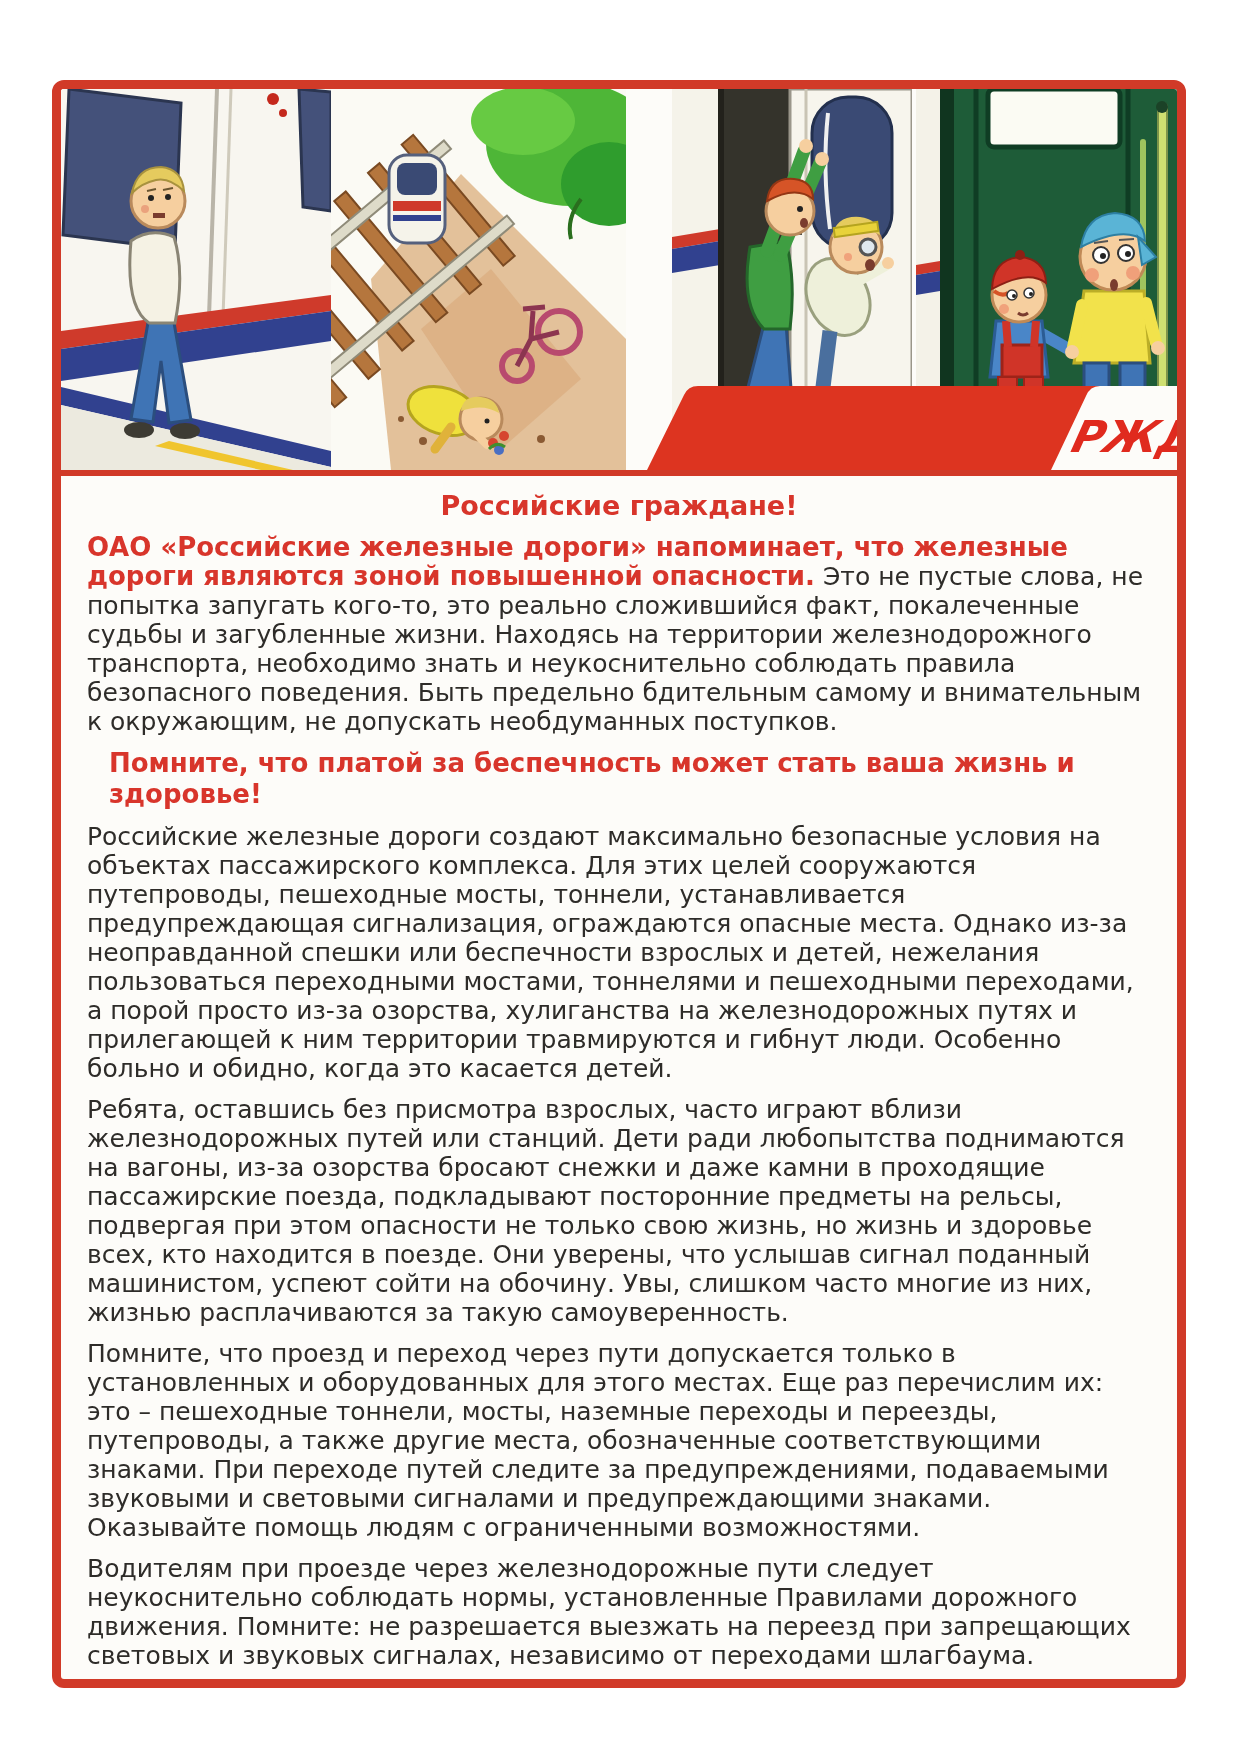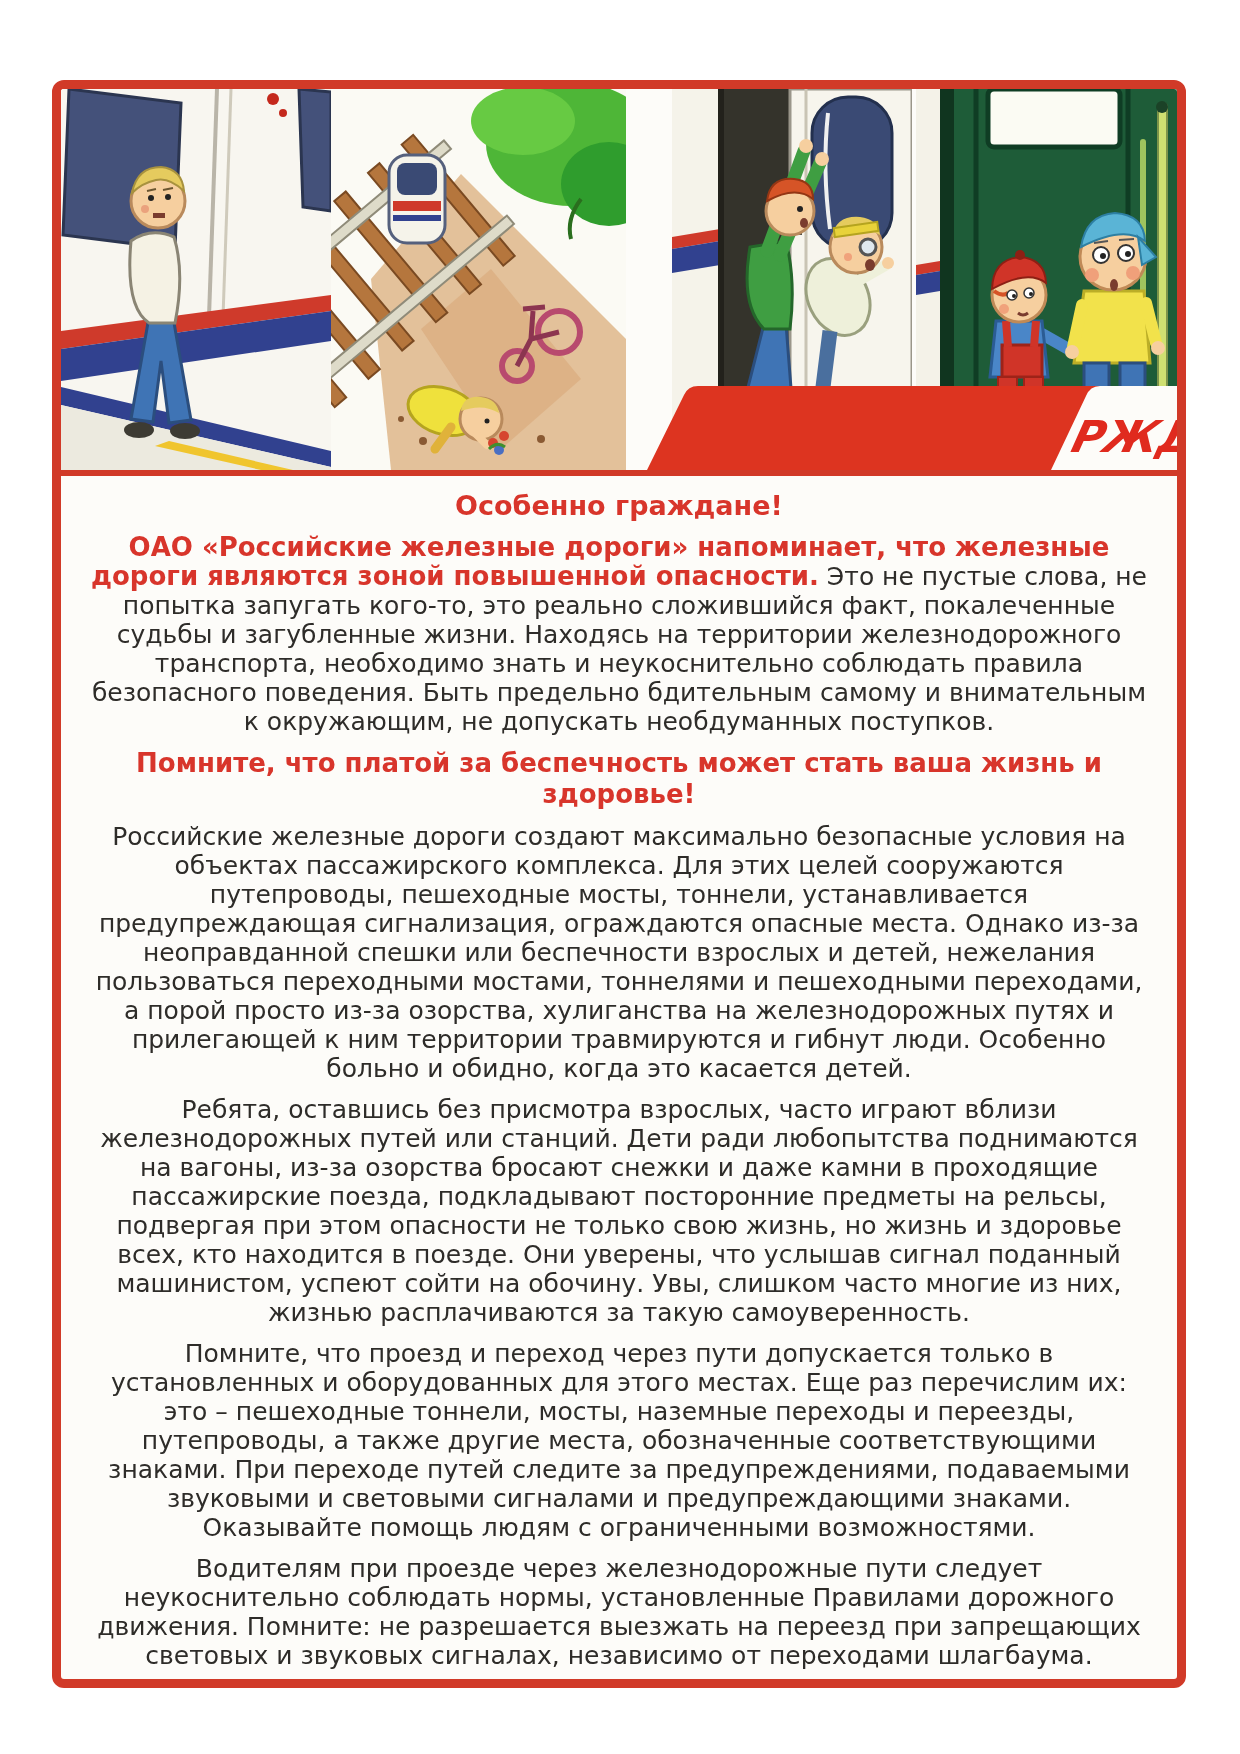--- a/index.html
+++ b/index.html
@@ -26,27 +26,27 @@
   .content{
     padding:8px 26px 0 26px;overflow:hidden;height:1190px;
     color:var(--body-text,#2e2c29);
   }
   .doc-title{
     margin:6px 0 12px 0;text-align:center;
     font-size:27px;font-weight:bold;color:var(--heading-red,#d8352b);
   }
   .para{
     margin:0 0 12px 0;font-size:25px;line-height:29px;max-width:1064px;
-    text-align:center;
+    text-align:left;
   }
   .lead{
     font-weight:bold;color:var(--heading-red,#d8352b);font-size:26px;
   }
   .red-heading{
-    font-weight:bold;color:var(--heading-red,#d8352b);font-size:26px;line-height:31px;
+    font-weight:bold;color:var(--heading-red,#d8352b);font-size:26px;line-height:31px;margin-left:22px;
   }
 </style>
 </head>
 <body>
 
 <div class="frame">
 
   <div class="art-strip">
 
     <svg class="panel" width="270" height="381" viewBox="0 0 270 381">
@@ -229,21 +229,21 @@
         <path d="M60,84 L97,9 Q101,0 111,0 L590,0 L590,84 Z" fill="#dd3420"></path>
         <path d="M464,84 L499,10 Q503,0 513,0 L590,0 L590,84 Z" fill="#fdfcf9"></path>
         <text transform="translate(545,66) skewX(-14)" text-anchor="middle" font-family="DejaVu Sans, sans-serif" font-size="44" font-weight="bold" font-style="italic" fill="#e02a1e">РЖД</text>
       </svg>
     </div>
   </div>
 
   <div class="rule"></div>
 
   <div class="content">
-    <h1 class="doc-title">Особенно граждане!</h1>
+    <h1 class="doc-title">Российские граждане!</h1>
 
     <p class="para"><span class="lead">ОАО «Российские железные дороги» напоминает, что железные дороги являются зоной повышенной опасности.</span>
       <span>Это не пустые слова, не попытка запугать кого-то, это реально сложившийся факт, покалеченные судьбы и загубленные жизни. Находясь на территории железнодорожного транспорта, необходимо знать и неукоснительно соблюдать правила безопасного поведения. Быть предельно бдительным самому и внимательным к окружающим, не допускать необдуманных поступков.</span></p>
 
     <p class="para red-heading">Помните, что платой за беспечность может стать ваша жизнь и здоровье!</p>
 
     <p class="para">Российские железные дороги создают максимально безопасные условия на объектах пассажирского комплекса. Для этих целей сооружаются путепроводы, пешеходные мосты, тоннели, устанавливается предупреждающая сигнализация, ограждаются опасные места. Однако из-за неоправданной спешки или беспечности взрослых и детей, нежелания пользоваться переходными мостами, тоннелями и пешеходными переходами, а порой просто из-за озорства, хулиганства на железнодорожных путях и прилегающей к ним территории травмируются и гибнут люди. Особенно больно и обидно, когда это касается детей.</p>
 
     <p class="para">Ребята, оставшись без присмотра взрослых, часто играют вблизи железнодорожных путей или станций. Дети ради любопытства поднимаются на вагоны, из-за озорства бросают снежки и даже камни в проходящие пассажирские поезда, подкладывают посторонние предметы на рельсы, подвергая при этом опасности не только свою жизнь, но жизнь и здоровье всех, кто находится в поезде. Они уверены, что услышав сигнал поданный машинистом, успеют сойти на обочину. Увы, слишком часто многие из них, жизнью расплачиваются за такую самоуверенность.</p>
 

